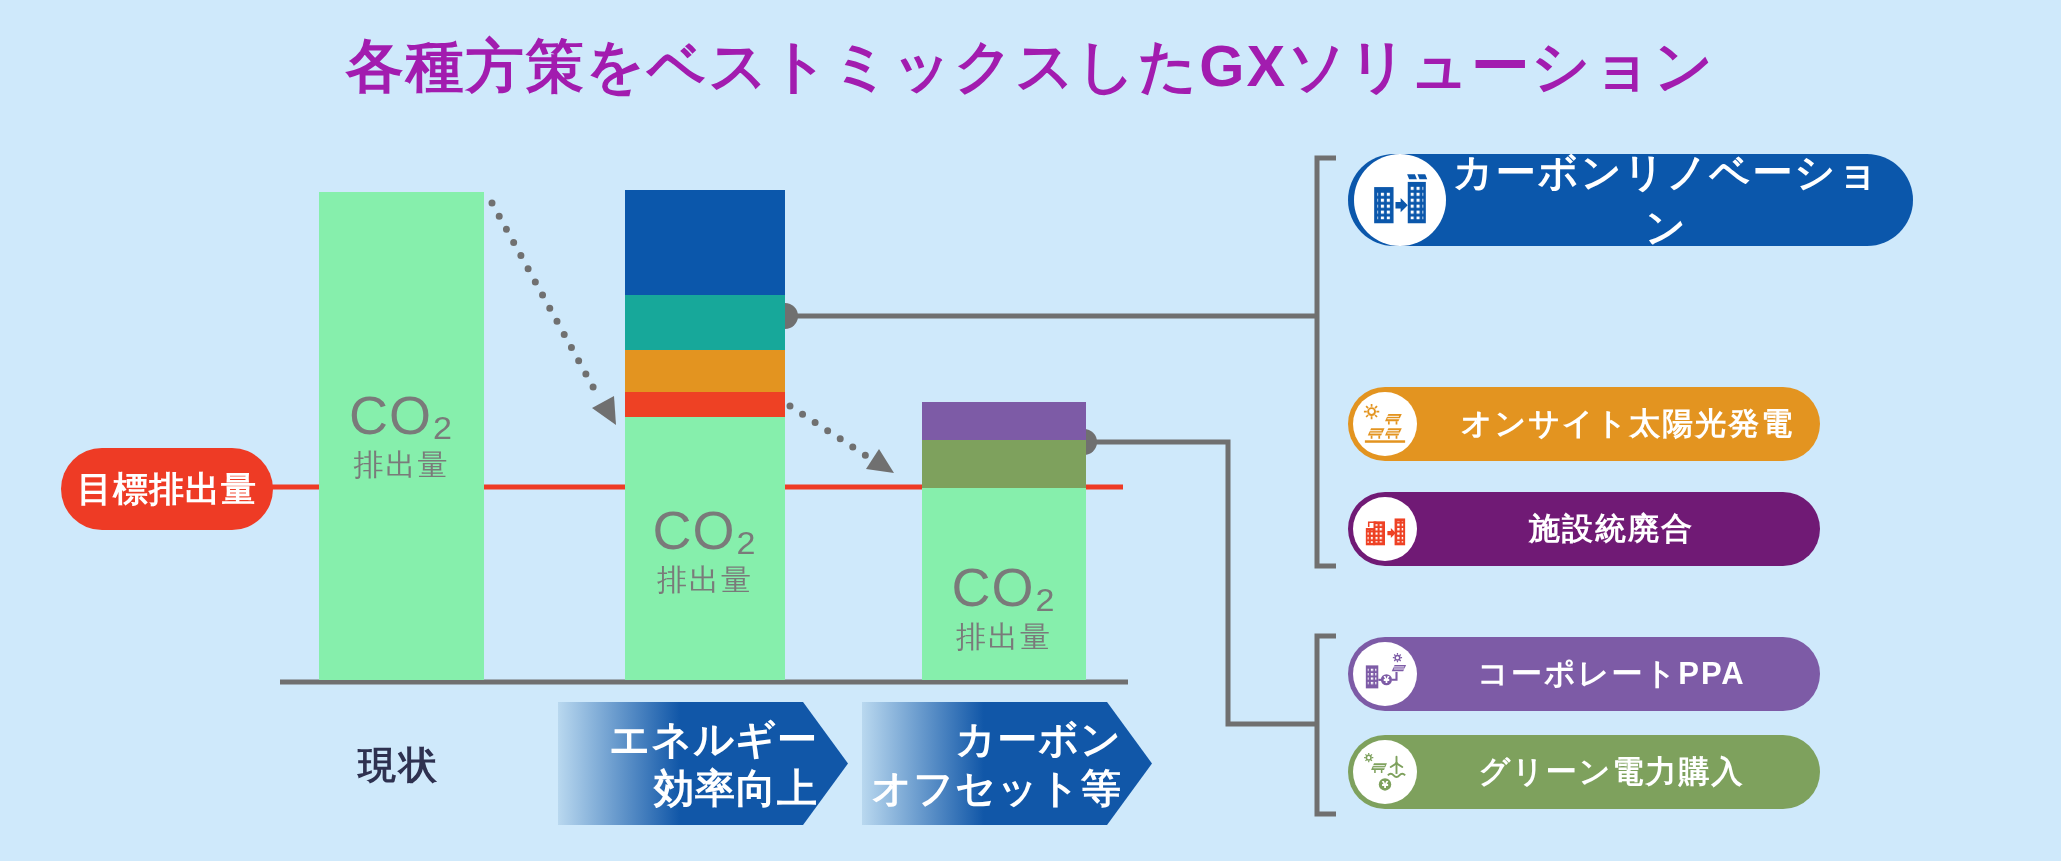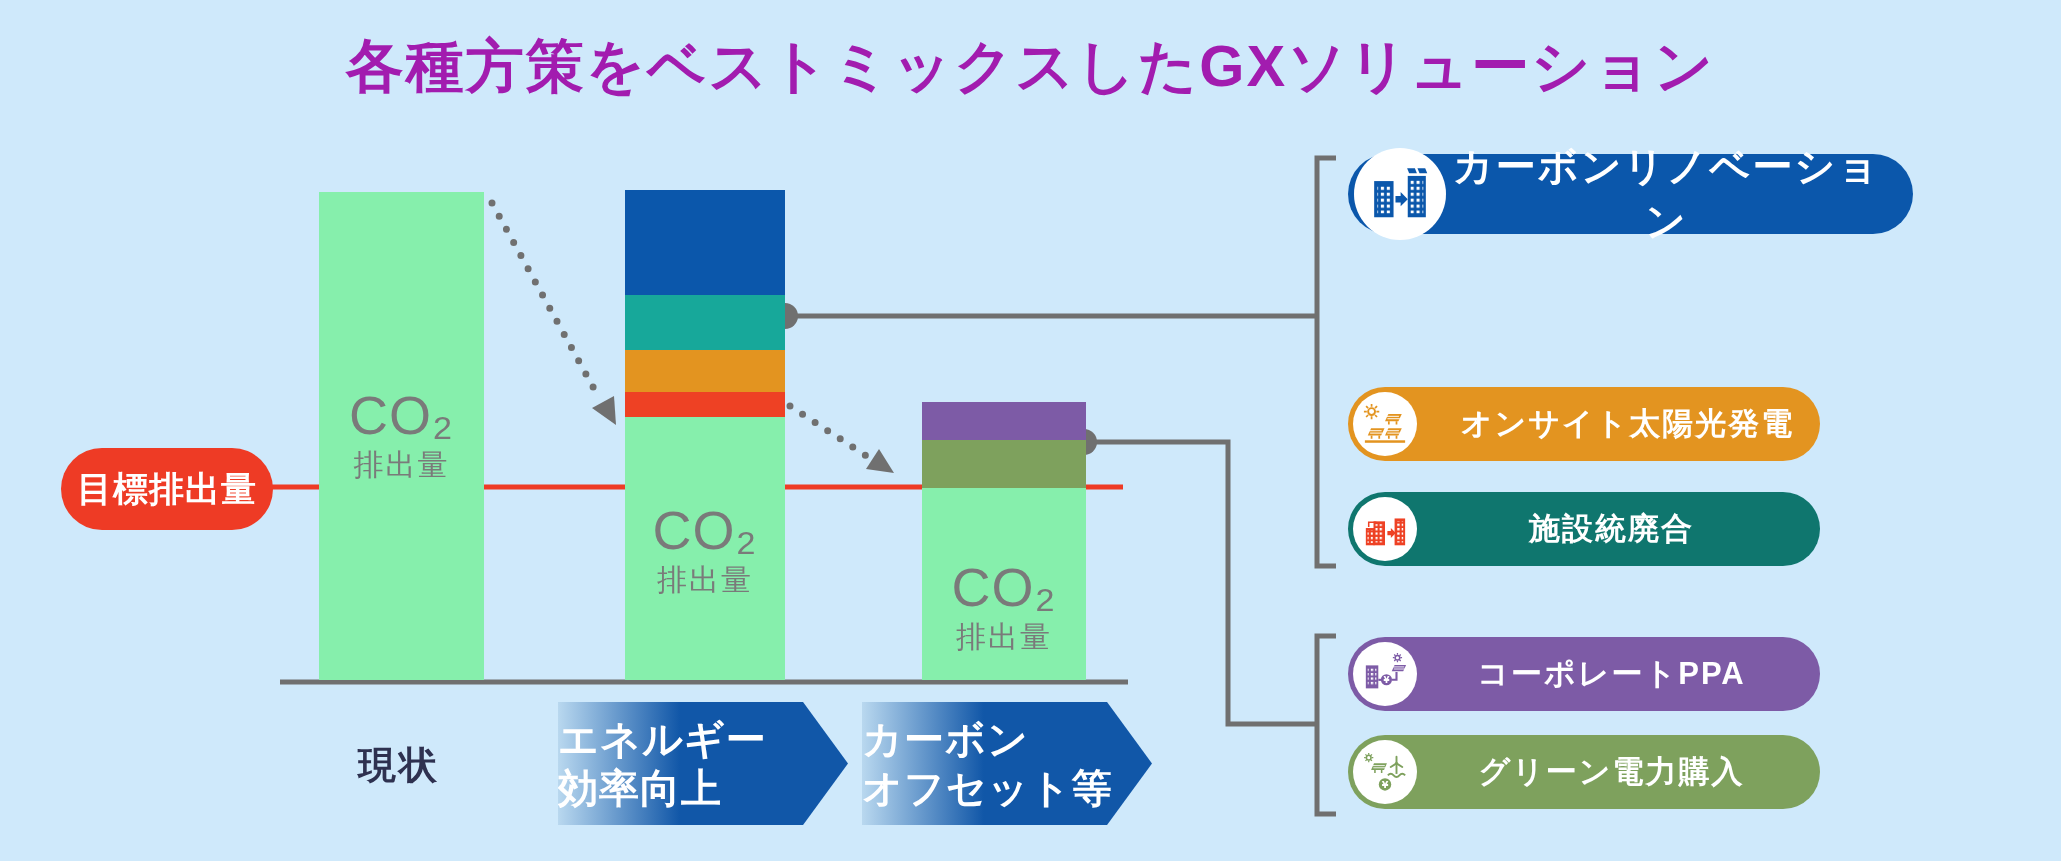--- a/index.html
+++ b/index.html
@@ -35,29 +35,29 @@
     display:flex;align-items:center;justify-content:center;color:#ffffff;
     font-size:35px;font-weight:bold;letter-spacing:1px;}
 
   
   .current-label{position:absolute;left:318px;top:740px;width:162px;text-align:center;
     font-size:38px;font-weight:bold;letter-spacing:3px;}
 
   
   .chevron{position:absolute;top:702px;width:290px;height:123px;color:#ffffff;
     clip-path:polygon(0 0,84.5% 0,100% 50%,84.5% 100%,0 100%);
-    display:flex;flex-direction:column;align-items:flex-start;justify-content:center;
+    display:flex;flex-direction:column;align-items:flex-end;justify-content:center;
     font-size:40px;font-weight:bold;line-height:1.22;letter-spacing:1px;text-align:center;
     padding-right:30px;box-sizing:border-box;}
   .chevron-1{left:558px;}
   .chevron-2{left:862px;}
 
   
   .pill{position:absolute;left:1348px;display:flex;align-items:center;color:#ffffff;}
-  .pill-lg{top:154px;width:565px;height:80px;border-radius:52px;}
+  .pill-lg{top:154px;width:565px;height:92px;border-radius:52px;}
   .pill-sm{width:472px;height:74px;border-radius:37px;}
   .pill-teal{top:282px;}   .pill-orange{top:387px;gap:32px;}
   .pill-red{top:492px;}    .pill-purple{top:637px;}  .pill-green{top:735px;}
   .icon-circle{background:#ffffff;border-radius:50%;flex:0 0 auto;
     display:flex;align-items:center;justify-content:center;}
   .pill-lg .icon-circle{width:92px;height:92px;margin-left:6px;}
   .pill-sm .icon-circle{width:64px;height:64px;margin-left:5px;}
   .pill-lg .icon-circle svg{width:62px;height:62px;}
   .pill-sm .icon-circle svg{width:46px;height:46px;}
   .pill-label{flex:1;text-align:center;font-weight:bold;letter-spacing:2px;}
@@ -180,21 +180,21 @@
           <path d="M2 9 L16 9 L19.5 1.5 L5.5 1.5 Z" fill="currentColor"></path>
           <path d="M4.5 6.5 h13 M3.5 4 h13" stroke="#ffffff" stroke-width="1"></path>
           <path d="M6 9 v3.5 M14 9 v3.5" stroke="currentColor" stroke-width="1.8"></path>
         </g>
         <rect x="3" y="41" width="42" height="2.6" fill="currentColor"></rect>
       </svg>
     </span>
     <span class="pill-label">オンサイト太陽光発電</span>
   </div>
 
-  <div class="pill pill-sm pill-red" style="background: #0f766e;">
+  <div class="pill pill-sm pill-red" style="background: #701a75;">
     <span class="icon-circle" style="color: rgb(238, 65, 36);">
       <svg viewBox="0 0 48 48">
         <path d="M7 22 v-5 h8" stroke="currentColor" stroke-width="1.6" fill="none"></path>
         <rect x="4" y="23" width="9" height="18" fill="currentColor"></rect>
         <rect x="5.8" y="25.5" width="5.6" height="13" fill="url(#win)"></rect>
         <rect x="12" y="16" width="12" height="25" fill="currentColor"></rect>
         <rect x="14" y="19" width="8" height="19" fill="url(#win)"></rect>
         <path d="M26.5 26 h3.6 v-3 l5.2 5.2 -5.2 5.2 v-3 h-3.6 z" fill="currentColor"></path>
         <rect x="34" y="13" width="11" height="28" fill="currentColor"></rect>
         <rect x="36" y="16" width="7" height="22" fill="url(#win)"></rect>

